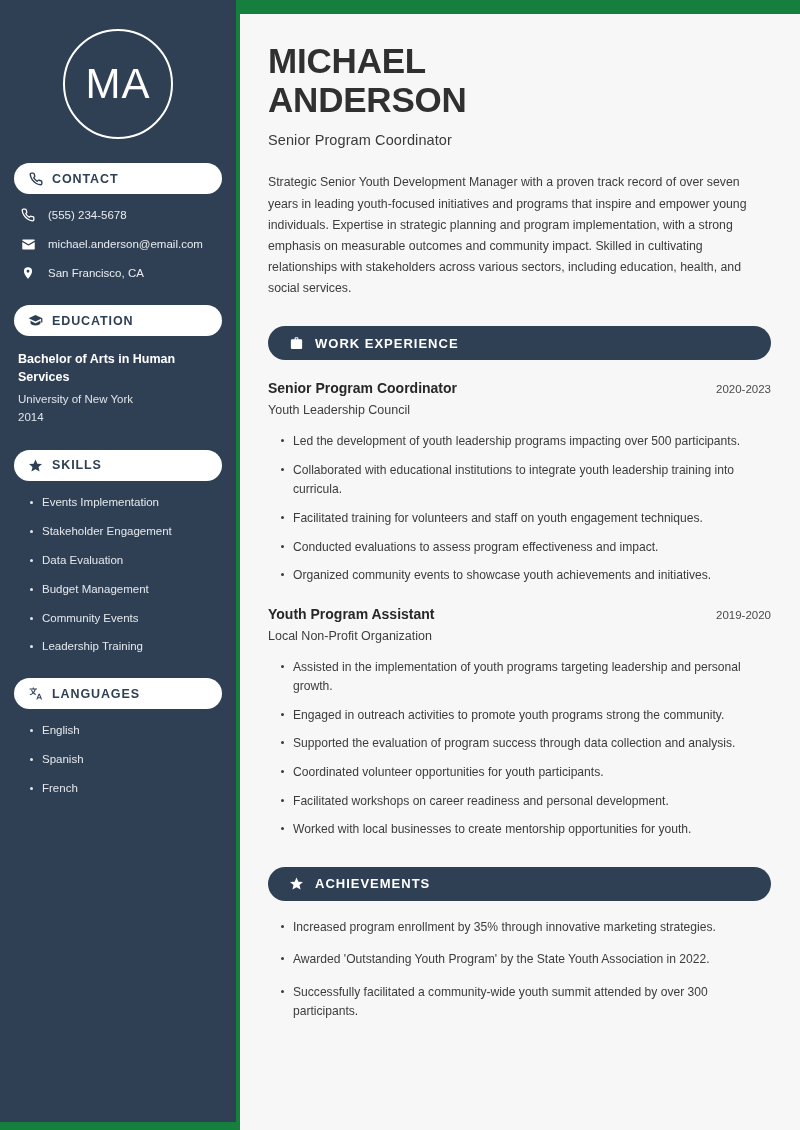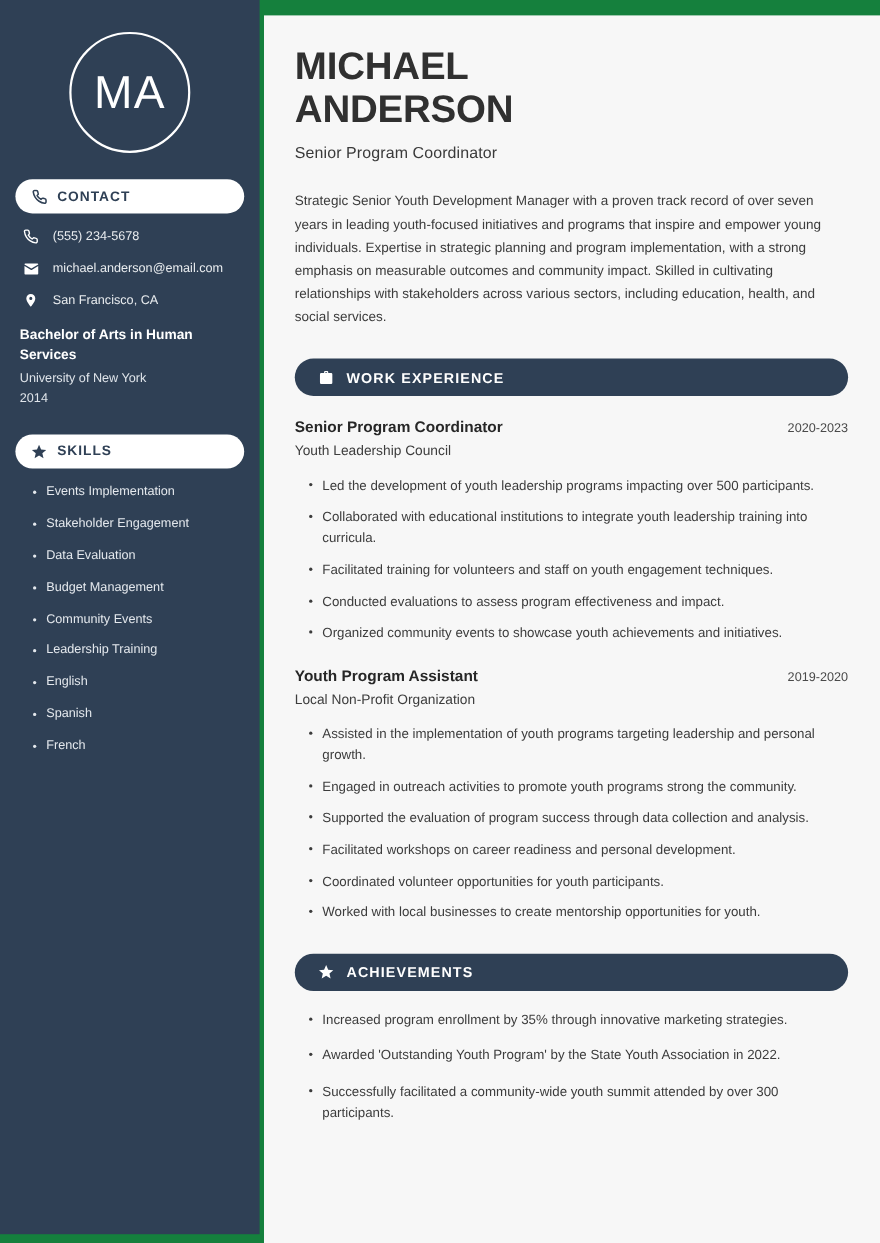--- a/index.html
+++ b/index.html
@@ -292,20 +292,28 @@
       <div class="contact-row">
         <span class="c-icon">
           <svg viewBox="0 0 24 24" width="14" height="14" fill="#ffffff">
             <path d="M12 2a7 7 0 0 0-7 7c0 5 7 13 7 13s7-8 7-13a7 7 0 0 0-7-7zm0 9.4A2.4 2.4 0 1 1 12 6.6a2.4 2.4 0 0 1 0 4.8z"></path>
           </svg>
         </span>
         <span class="contact-text">San Francisco, CA</span>
       </div>
     </div>
 
+    <div class="pill">
+      <span class="pill-icon">
+        <svg viewBox="0 0 24 24" width="15" height="15" fill="#2f4055">
+          <path d="M12 3 1 8.2l11 5.2 9-4.25v6.1h2V8.2zM4 12.4v4c0 1.9 3.6 3.6 8 3.6s8-1.7 8-3.6v-4l-8 3.8z"></path>
+        </svg>
+      </span>
+      <span class="pill-label">EDUCATION</span>
+    </div>
 
     <div class="edu-block">
       <div class="edu-degree">Bachelor of Arts in Human Services</div>
       <div class="edu-school">University of New York</div>
       <div class="edu-year">2014</div>
     </div>
 
     <div class="pill">
       <span class="pill-icon">
         <svg viewBox="0 0 24 24" width="15" height="15" fill="#2f4055">
@@ -317,20 +325,28 @@
 
     <ul class="side-list">
       <li>Events Implementation</li>
       <li>Stakeholder Engagement</li>
       <li>Data Evaluation</li>
       <li>Budget Management</li>
       <li>Community Events</li>
       <li>Leadership Training</li>
     </ul>
 
+    <div class="pill">
+      <span class="pill-icon">
+        <svg viewBox="0 0 24 24" width="15" height="15" fill="#2f4055">
+          <path d="M2.5 4h5.1V2.3h1.7V4h5.1v1.6h-2.1c-.5 2-1.4 3.7-2.6 5.1 1 .9 2.1 1.6 3.2 2.1l-.8 1.6c-1.3-.6-2.5-1.4-3.6-2.5-1.3 1.3-3 2.3-5 3l-.7-1.7c1.8-.6 3.3-1.4 4.4-2.5-1-1.2-1.8-2.6-2.3-4.2l1.6-.5c.4 1.3 1 2.5 1.9 3.5 1-1.2 1.7-2.5 2.1-3.9H2.5zM16.9 12.3h2l3.6 9.4h-1.9l-.8-2.2h-3.9l-.8 2.2h-1.8zm1 2.1-1.4 3.7h2.8z"></path>
+        </svg>
+      </span>
+      <span class="pill-label">LANGUAGES</span>
+    </div>
 
     <ul class="side-list">
       <li>English</li>
       <li>Spanish</li>
       <li>French</li>
     </ul>
   </aside>
 
   <main class="main">
 
@@ -370,22 +386,22 @@
     <div class="job">
       <div class="job-head">
         <span class="job-title">Youth Program Assistant</span>
         <span class="job-dates">2019-2020</span>
       </div>
       <div class="job-org">Local Non-Profit Organization</div>
       <ul class="bullets">
         <li>Assisted in the implementation of youth programs targeting leadership and personal growth.</li>
         <li>Engaged in outreach activities to promote youth programs strong the community.</li>
         <li>Supported the evaluation of program success through data collection and analysis.</li>
+        <li>Coordinated volunteer opportunities for youth participants.</li>
         <li>Facilitated workshops on career readiness and personal development.</li>
-        <li>Coordinated volunteer opportunities for youth participants.</li>
         <li>Worked with local businesses to create mentorship opportunities for youth.</li>
       </ul>
     </div>
 
     <div class="achievements">
       <div class="bar">
         <span class="bar-icon">
           <svg viewBox="0 0 24 24" width="15" height="15" fill="#ffffff">
             <path d="M12 2.2 15 9l7.4.6-5.6 4.8 1.7 7.2L12 17.8 5.5 21.6l1.7-7.2L1.6 9.6 9 9z"></path>
           </svg>

